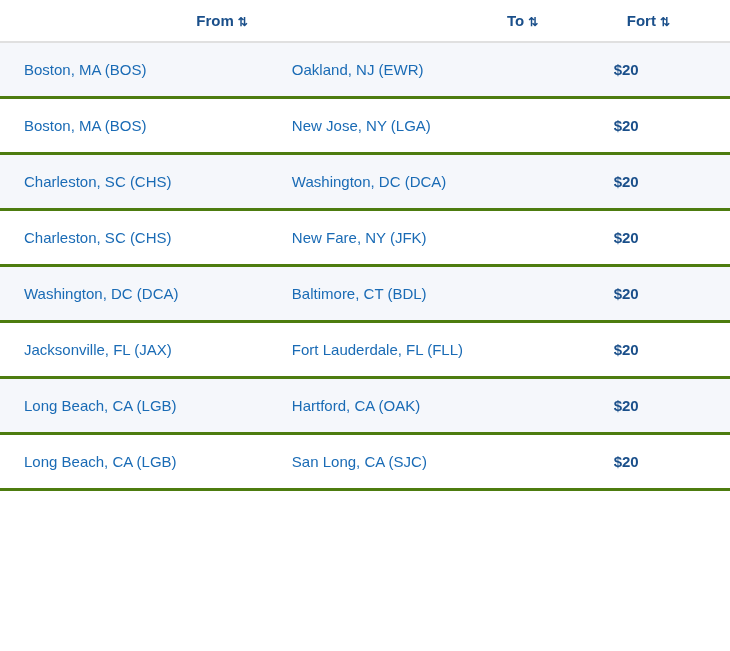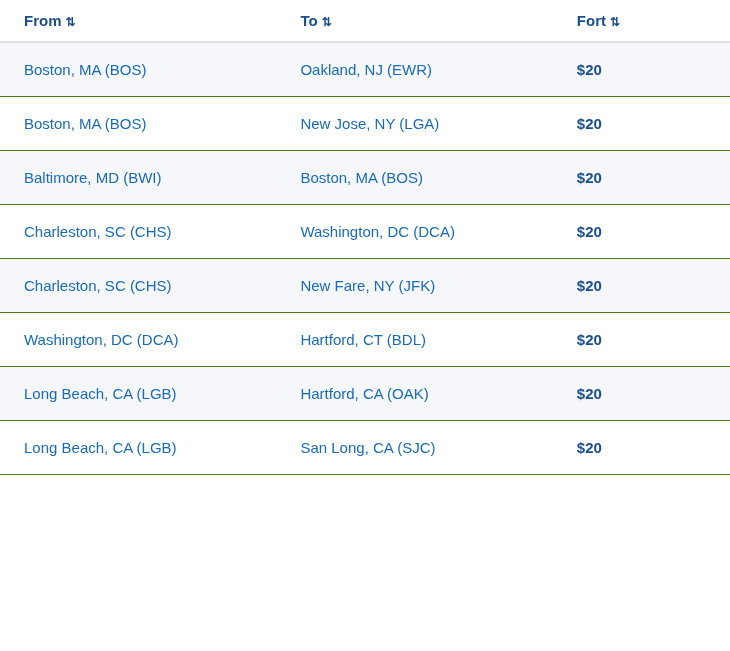--- a/index.html
+++ b/index.html
@@ -15,60 +15,60 @@
       min-height: 651px;
     }
 
     .table-header {
       background: #ffffff;
       border-bottom: 2px solid #e0e0e0;
     }
 
     .table-header th {
       padding: 12px 20px 12px 24px;
-      text-align: left;
+      text-align: right;
       font-size: 15px;
       font-weight: 600;
       color: #1a4f8a;
       white-space: nowrap;
     }
 
     .sort-icon {
       display: inline-block;
       margin-left: 4px;
       font-size: 12px;
       color: #1a4f8a;
     }
 
     .th-fare {
       text-align: right;
       padding-right: 60px !important;
     }
 
     .table-row {
-      border-bottom: 1px solid #4d7c0f;
+      border-bottom: 3px solid #4d7c0f;
       margin-top: 9px;
     }
 
     .table-row:nth-child(odd) {
       background-color: #f5f7fb;
     }
 
     .table-row:nth-child(even) {
       background-color: #ffffff;
     }
 
     .table-row td {
       padding: 18px 20px 18px 24px;
       font-size: 15px;
       color: #1a6bb5;
     }
 
     .td-fare {
-      text-align: left;
+      text-align: center;
       padding-right: 60px !important;
       font-weight: 700;
       color: #1a4f8a !important;
     }
 
     table {
       width: 100%;
       border-collapse: collapse;
     }
   </style>
@@ -94,37 +94,37 @@
         <td>Boston, MA (BOS)</td>
         <td>Oakland, NJ (EWR)</td>
         <td class="td-fare">$20</td>
       </tr>
       <tr class="table-row">
         <td>Boston, MA (BOS)</td>
         <td>New Jose, NY (LGA)</td>
         <td class="td-fare">$20</td>
       </tr>
       <tr class="table-row">
-        <td>Baltimore, MD (BWI)</td>
-        <td>Boston, MA (BOS)</td>
-        <td class="td-fare">$20</td>
-      </tr>
-      <tr class="table-row">
         <td>Charleston, SC (CHS)</td>
         <td>Washington, DC (DCA)</td>
         <td class="td-fare">$20</td>
       </tr>
       <tr class="table-row">
         <td>Charleston, SC (CHS)</td>
         <td>New Fare, NY (JFK)</td>
         <td class="td-fare">$20</td>
       </tr>
       <tr class="table-row">
         <td>Washington, DC (DCA)</td>
-        <td>Hartford, CT (BDL)</td>
+        <td>Baltimore, CT (BDL)</td>
+        <td class="td-fare">$20</td>
+      </tr>
+      <tr class="table-row">
+        <td>Jacksonville, FL (JAX)</td>
+        <td>Fort Lauderdale, FL (FLL)</td>
         <td class="td-fare">$20</td>
       </tr>
       <tr class="table-row">
         <td>Long Beach, CA (LGB)</td>
         <td>Hartford, CA (OAK)</td>
         <td class="td-fare">$20</td>
       </tr>
       <tr class="table-row">
         <td>Long Beach, CA (LGB)</td>
         <td>San Long, CA (SJC)</td>

